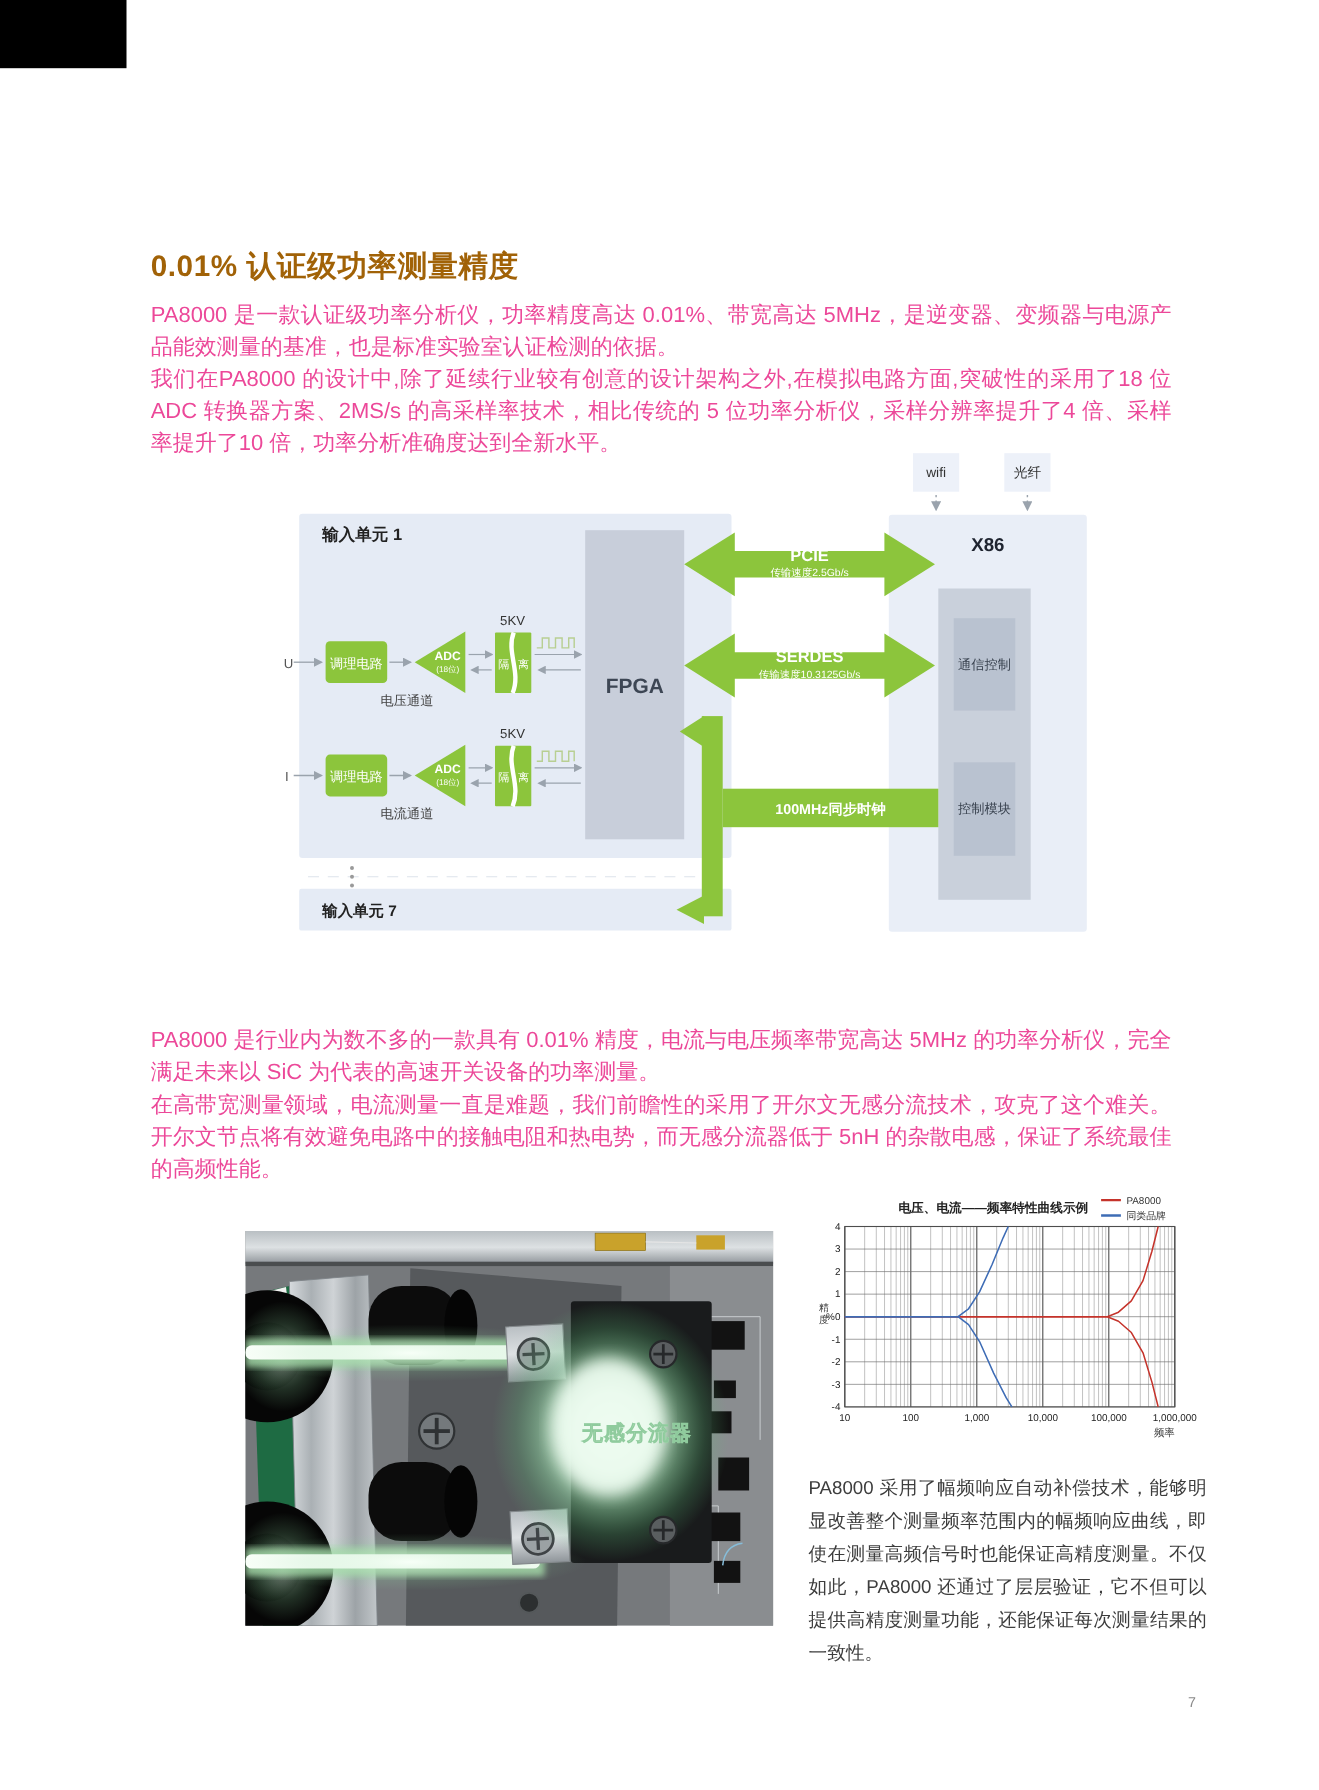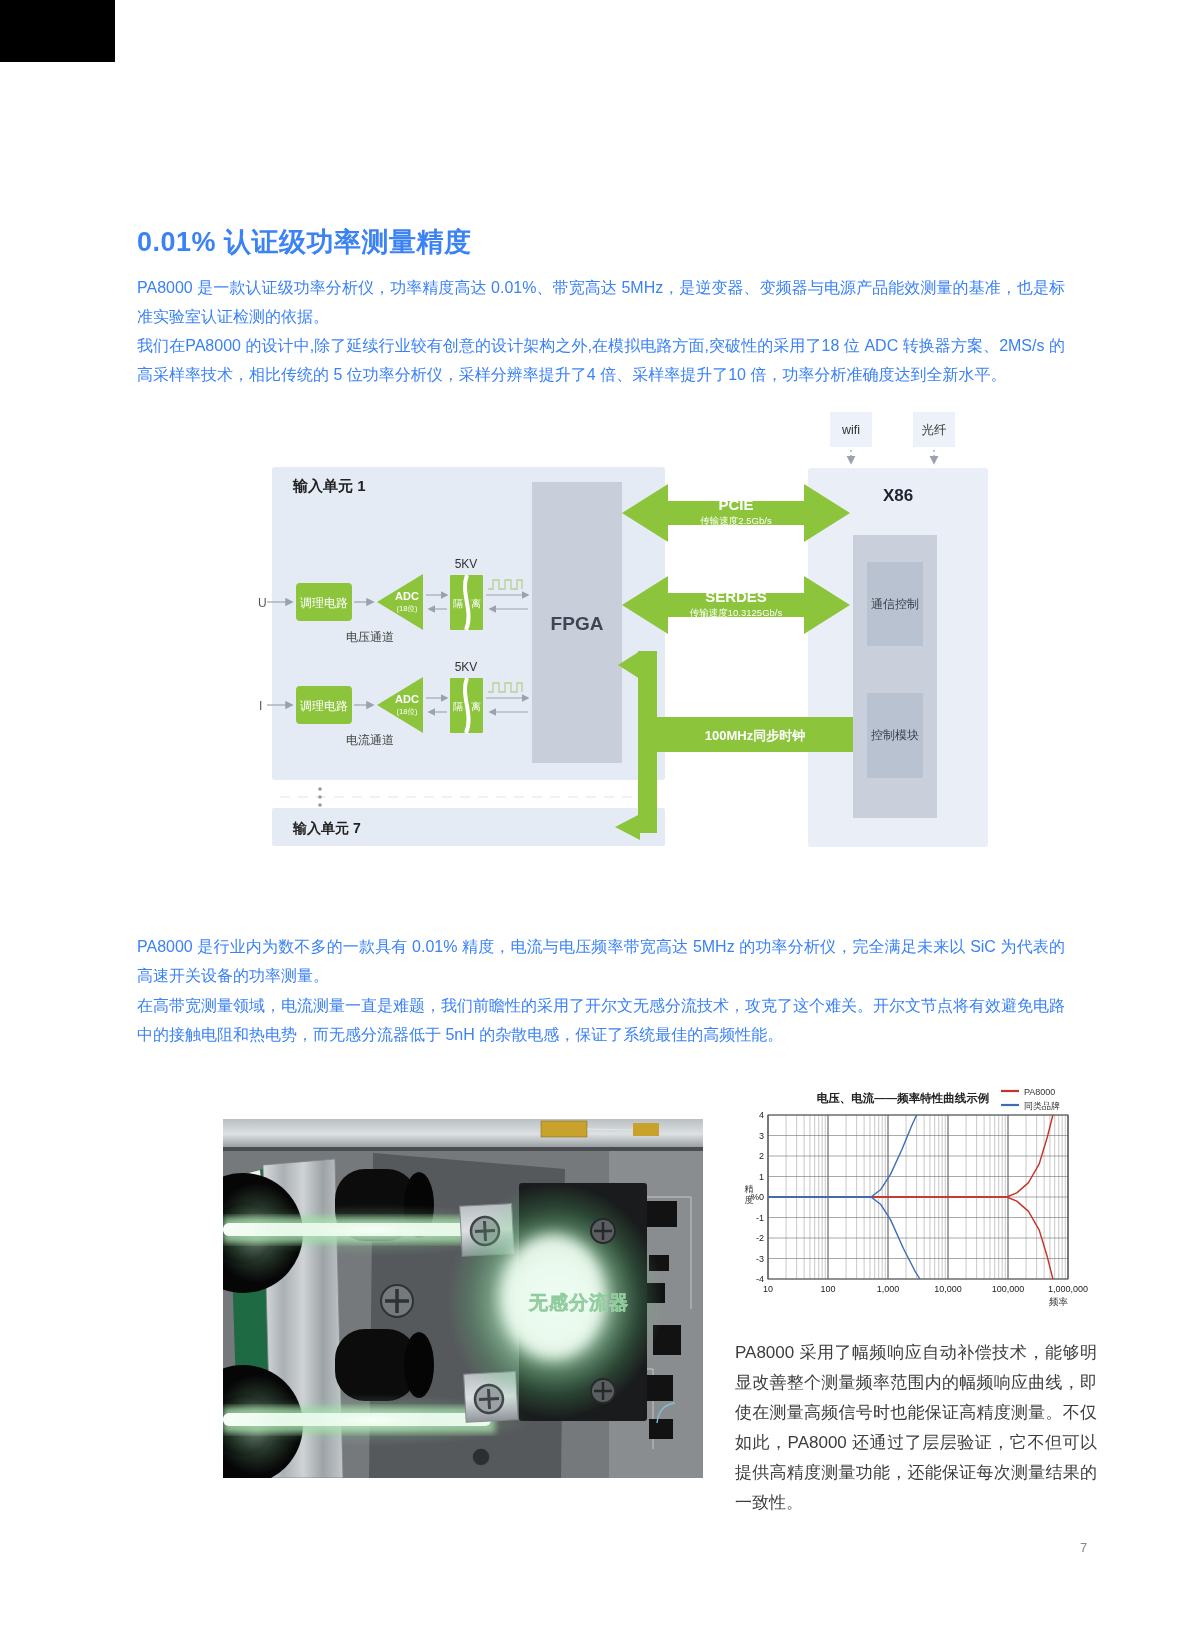--- a/index.html
+++ b/index.html
@@ -1,21 +1,21 @@
 <!DOCTYPE html>
 <html><head>
 <meta charset="utf-8">
 <style>
   html,body{margin:0;padding:0;background:#ffffff;}
   .page{position:relative;width:1199px;height:1627px;background:#ffffff;overflow:hidden;
         font-family:"Liberation Sans","DejaVu Sans",sans-serif;color:#3d3d3d;}
   .abs{position:absolute;}
   .corner{left:0;top:0;width:115px;height:62px;background:#000;}
-  h1.sec{margin:0;font-size:27px;font-weight:bold;color:#3b82f6;letter-spacing:0.5px;}
-  p.body{margin:0;font-size:16px;line-height:29px;text-align:justify;color:#3b82f6;}
+  h1.sec{margin:0;font-size:27px;font-weight:bold;color:#a16207;letter-spacing:0.5px;}
+  p.body{margin:0;font-size:20px;line-height:29px;text-align:justify;color:#ec4899;}
   p.aside{margin:0;font-size:17px;line-height:30px;text-align:justify;color:#3d3d3d;}
   .pageno{font-size:13px;color:#8a8a8a;}
   svg text{font-family:"Liberation Sans","DejaVu Sans",sans-serif;}
 </style>
 </head>
 <body>
 
 <div class="page">
 
   <div class="abs corner"></div>

